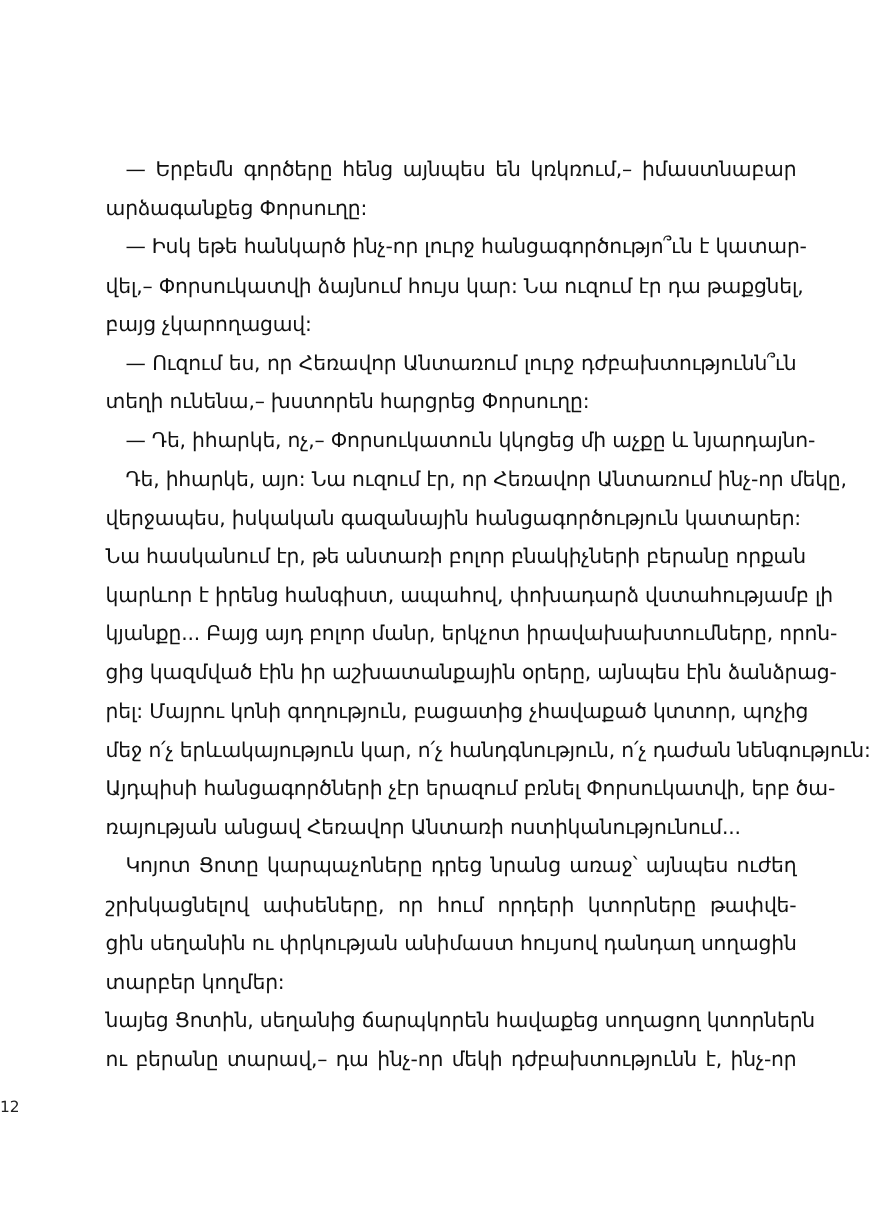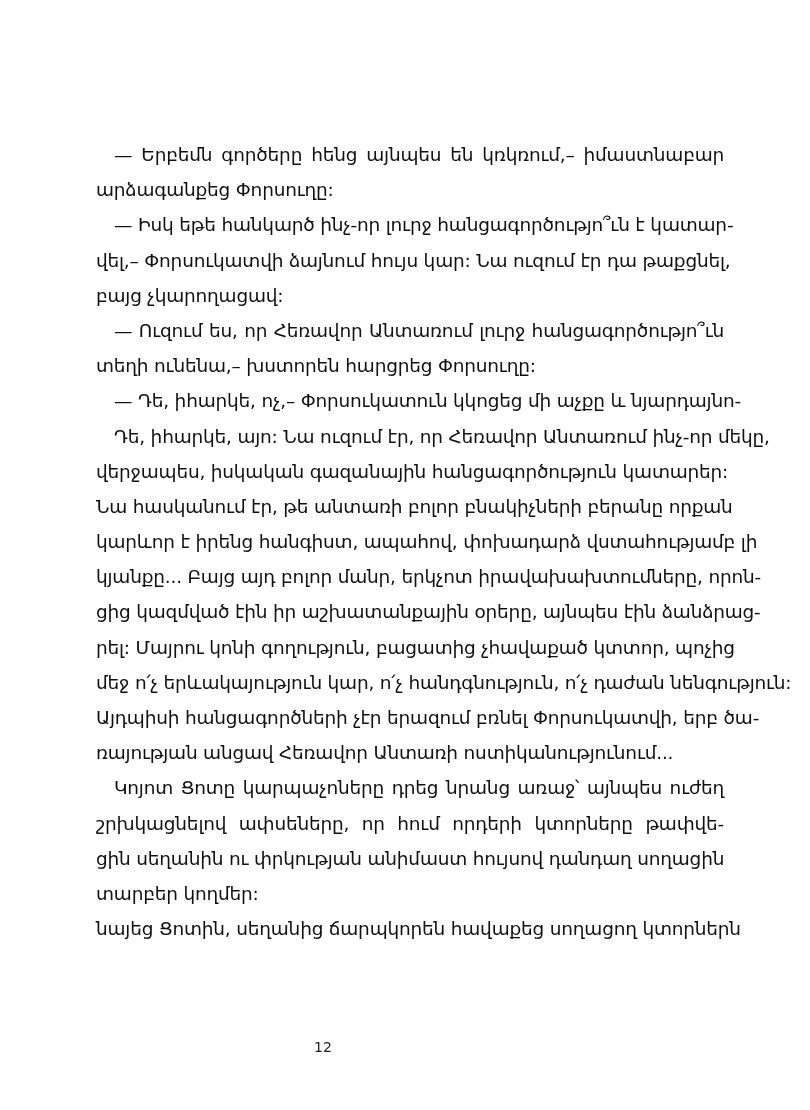--- a/index.html
+++ b/index.html
@@ -41,49 +41,50 @@
     .line.indent {
       padding-left: 18px;
     }
     .line.last {
       text-align-last: left;
     }
     .page-number {
       position: absolute;
       left: 0;
       width: 646px;
-      top: 1019px;
-      text-align: center;
+      top: 979px;
+      text-align: left;
       font-size: 14px;
       color: #222222;
     }
   </style>
 </head>
 <body>
 
 <div class="page">
   <div class="text-block" id="text-block">
       <div class="line indent">— Երբեմն գործերը հենց այնպես են կռկռում,– իմաստնաբար</div>
       <div class="line last">արձագանքեց Փորսուղը:</div>
       <div class="line indent">— Իսկ եթե հանկարծ ինչ-որ լուրջ հանցագործությո՞ւն է կատար-</div>
       <div class="line">վել,– Փորսուկատվի ձայնում հույս կար: Նա ուզում էր դա թաքցնել,</div>
       <div class="line last">բայց չկարողացավ:</div>
-      <div class="line indent">— Ուզում ես, որ Հեռավոր Անտառում լուրջ հանցագործությո՞ւն</div>
+      <div class="line indent">— Ուզում ես, որ Հեռավոր Անտառում լուրջ դժբախտությունն՞ւն</div>
       <div class="line last">տեղի ունենա,– խստորեն հարցրեց Փորսուղը:</div>
       <div class="line indent">— Դե, իհարկե, ոչ,– Փորսուկատուն կկոցեց մի աչքը և նյարդայնո-</div>
       <div class="line indent">Դե, իհարկե, այո: Նա ուզում էր, որ Հեռավոր Անտառում ինչ-որ մեկը,</div>
       <div class="line">վերջապես, իսկական գազանային հանցագործություն կատարեր:</div>
       <div class="line">Նա հասկանում էր, թե անտառի բոլոր բնակիչների բերանը որքան</div>
       <div class="line">կարևոր է իրենց հանգիստ, ապահով, փոխադարձ վստահությամբ լի</div>
       <div class="line">կյանքը... Բայց այդ բոլոր մանր, երկչոտ իրավախախտումները, որոն-</div>
       <div class="line">ցից կազմված էին իր աշխատանքային օրերը, այնպես էին ձանձրաց-</div>
       <div class="line">րել: Մայրու կոնի գողություն, բացատից չհավաքած կտտոր, պոչից</div>
       <div class="line">մեջ ո՛չ երևակայություն կար, ո՛չ հանդգնություն, ո՛չ դաժան նենգություն:</div>
       <div class="line">Այդպիսի հանցագործների չէր երազում բռնել Փորսուկատվի, երբ ծա-</div>
       <div class="line last">ռայության անցավ Հեռավոր Անտառի ոստիկանությունում...</div>
       <div class="line indent">Կոյոտ Ցոտը կարպաչոները դրեց նրանց առաջ՝ այնպես ուժեղ</div>
       <div class="line">շրխկացնելով ափսեները, որ հում որդերի կտորները թափվե-</div>
       <div class="line">ցին սեղանին ու փրկության անիմաստ հույսով դանդաղ սողացին</div>
       <div class="line last">տարբեր կողմեր:</div>
       <div class="line">նայեց Ցոտին, սեղանից ճարպկորեն հավաքեց սողացող կտորներն</div>
+      <div class="line">ու բերանը տարավ,– դա ինչ-որ մեկի դժբախտությունն է, ինչ-որ</div>
     </div>
   <div class="page-number">12</div>
 </div>
 
 </body></html>

